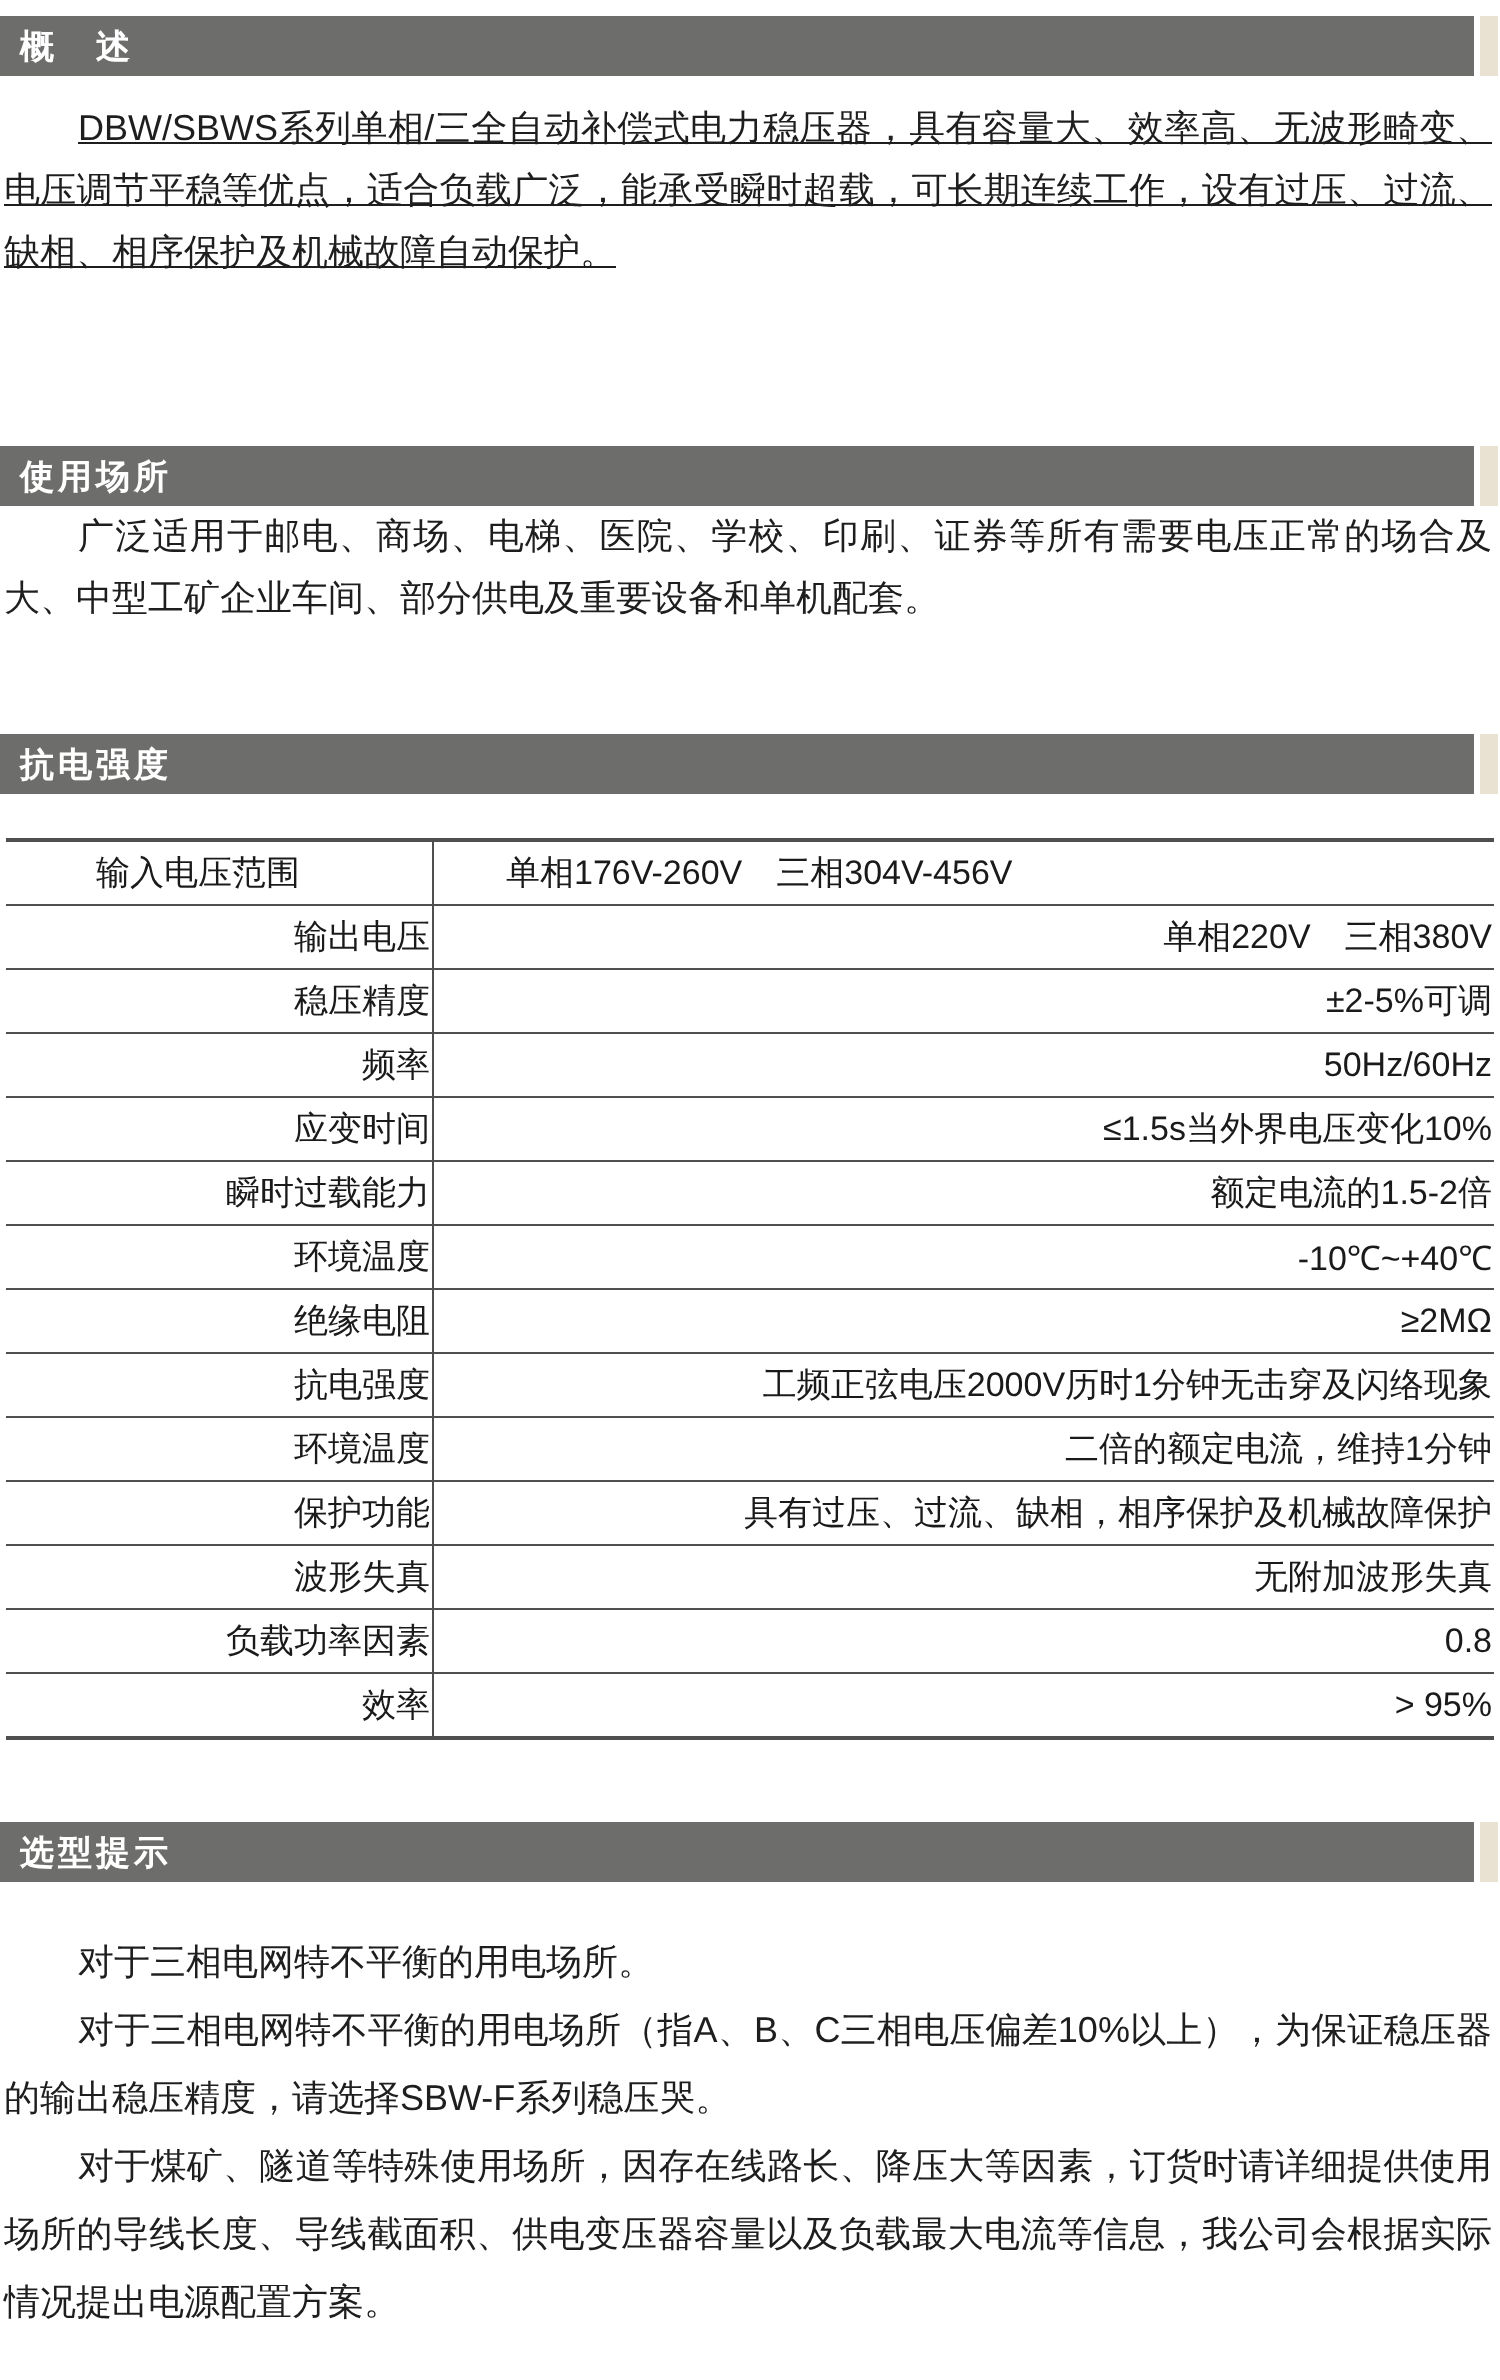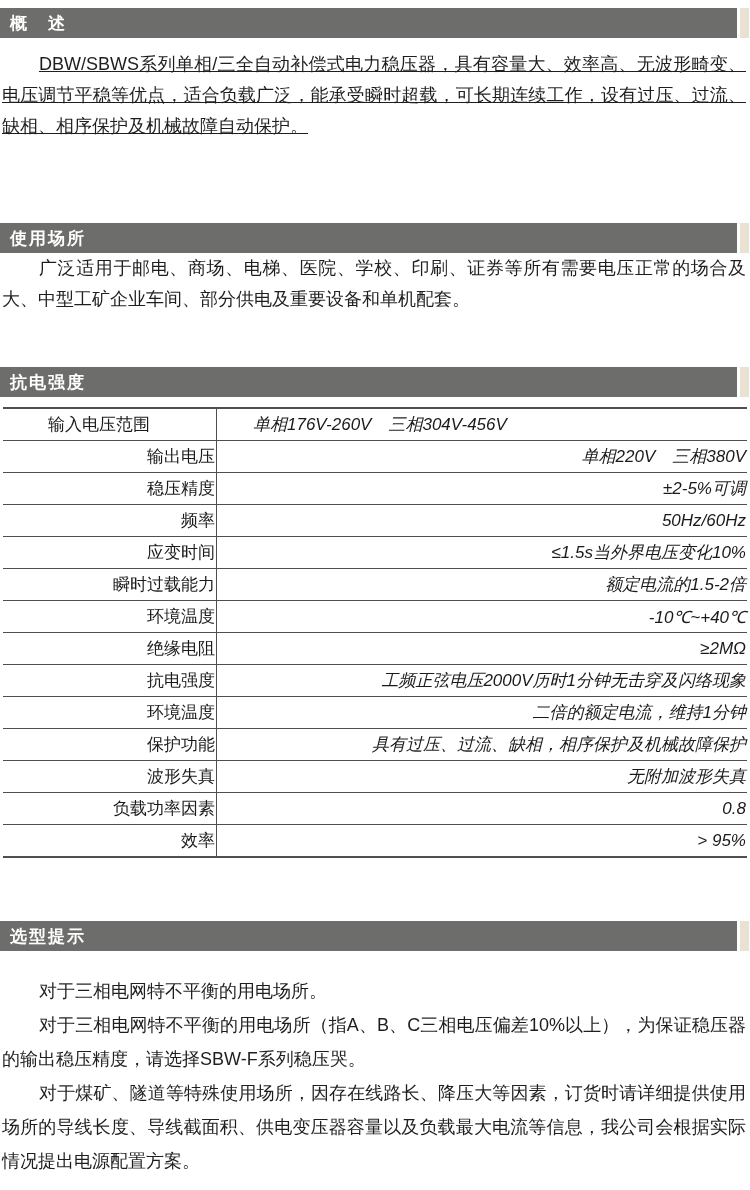--- a/index.html
+++ b/index.html
@@ -36,40 +36,40 @@
   }
   .bar-strip {
     width: 9px;
     margin-left: 3px;
     background: #e9e1d1;
   }
 
   .bar-overview   { margin-top: 8px; }
   .bar-usage      { margin-top: 81px; }
   .bar-performance{ margin-top: 52px; }
-  .bar-selection  { margin-top: 63px; }
+  .bar-selection  { margin-top: 41px; }
 
   
   .para {
     margin: 0;
     padding: 0 4px 0 2px;
     font-size: 18px;
     line-height: 31px;
     text-align: justify;
     text-indent: 37px;
     white-space: pre-wrap;
   }
   .para-overview { margin-top: 11px; text-decoration: underline; }
   .para-usage    { }
 
   .selection-paras { margin-top: 23px; }
   .selection-paras .para { line-height: 34px; }
 
   
-  .spec-table-wrap { margin-top: 10px; }
+  .spec-table-wrap { margin-top: 22px; }
   table.spec {
     width: 744px;
     margin-left: 3px;
     border-collapse: collapse;
     border-top: 2px solid #4f4f4f;
     border-bottom: 2px solid #4f4f4f;
     font-size: 17px;
     color: #1a1a1a;
   }
   table.spec tr + tr td { border-top: 1px solid #4f4f4f; text-align: right; }
@@ -80,21 +80,20 @@
     vertical-align: middle;
     white-space: pre;
   }
   td.spec-label {
     width: 167px;
     padding-left: 45px;
     border-right: 1px solid #4f4f4f;
   }
   td.spec-value {
     padding-left: 36px;
-    font-style: italic;
   }
 </style>
 </head>
 <body>
 
 <div class="page">
 
   <div class="section-bar bar-overview">
     <div class="bar-main">
       <span class="bar-title">概　述</span>

